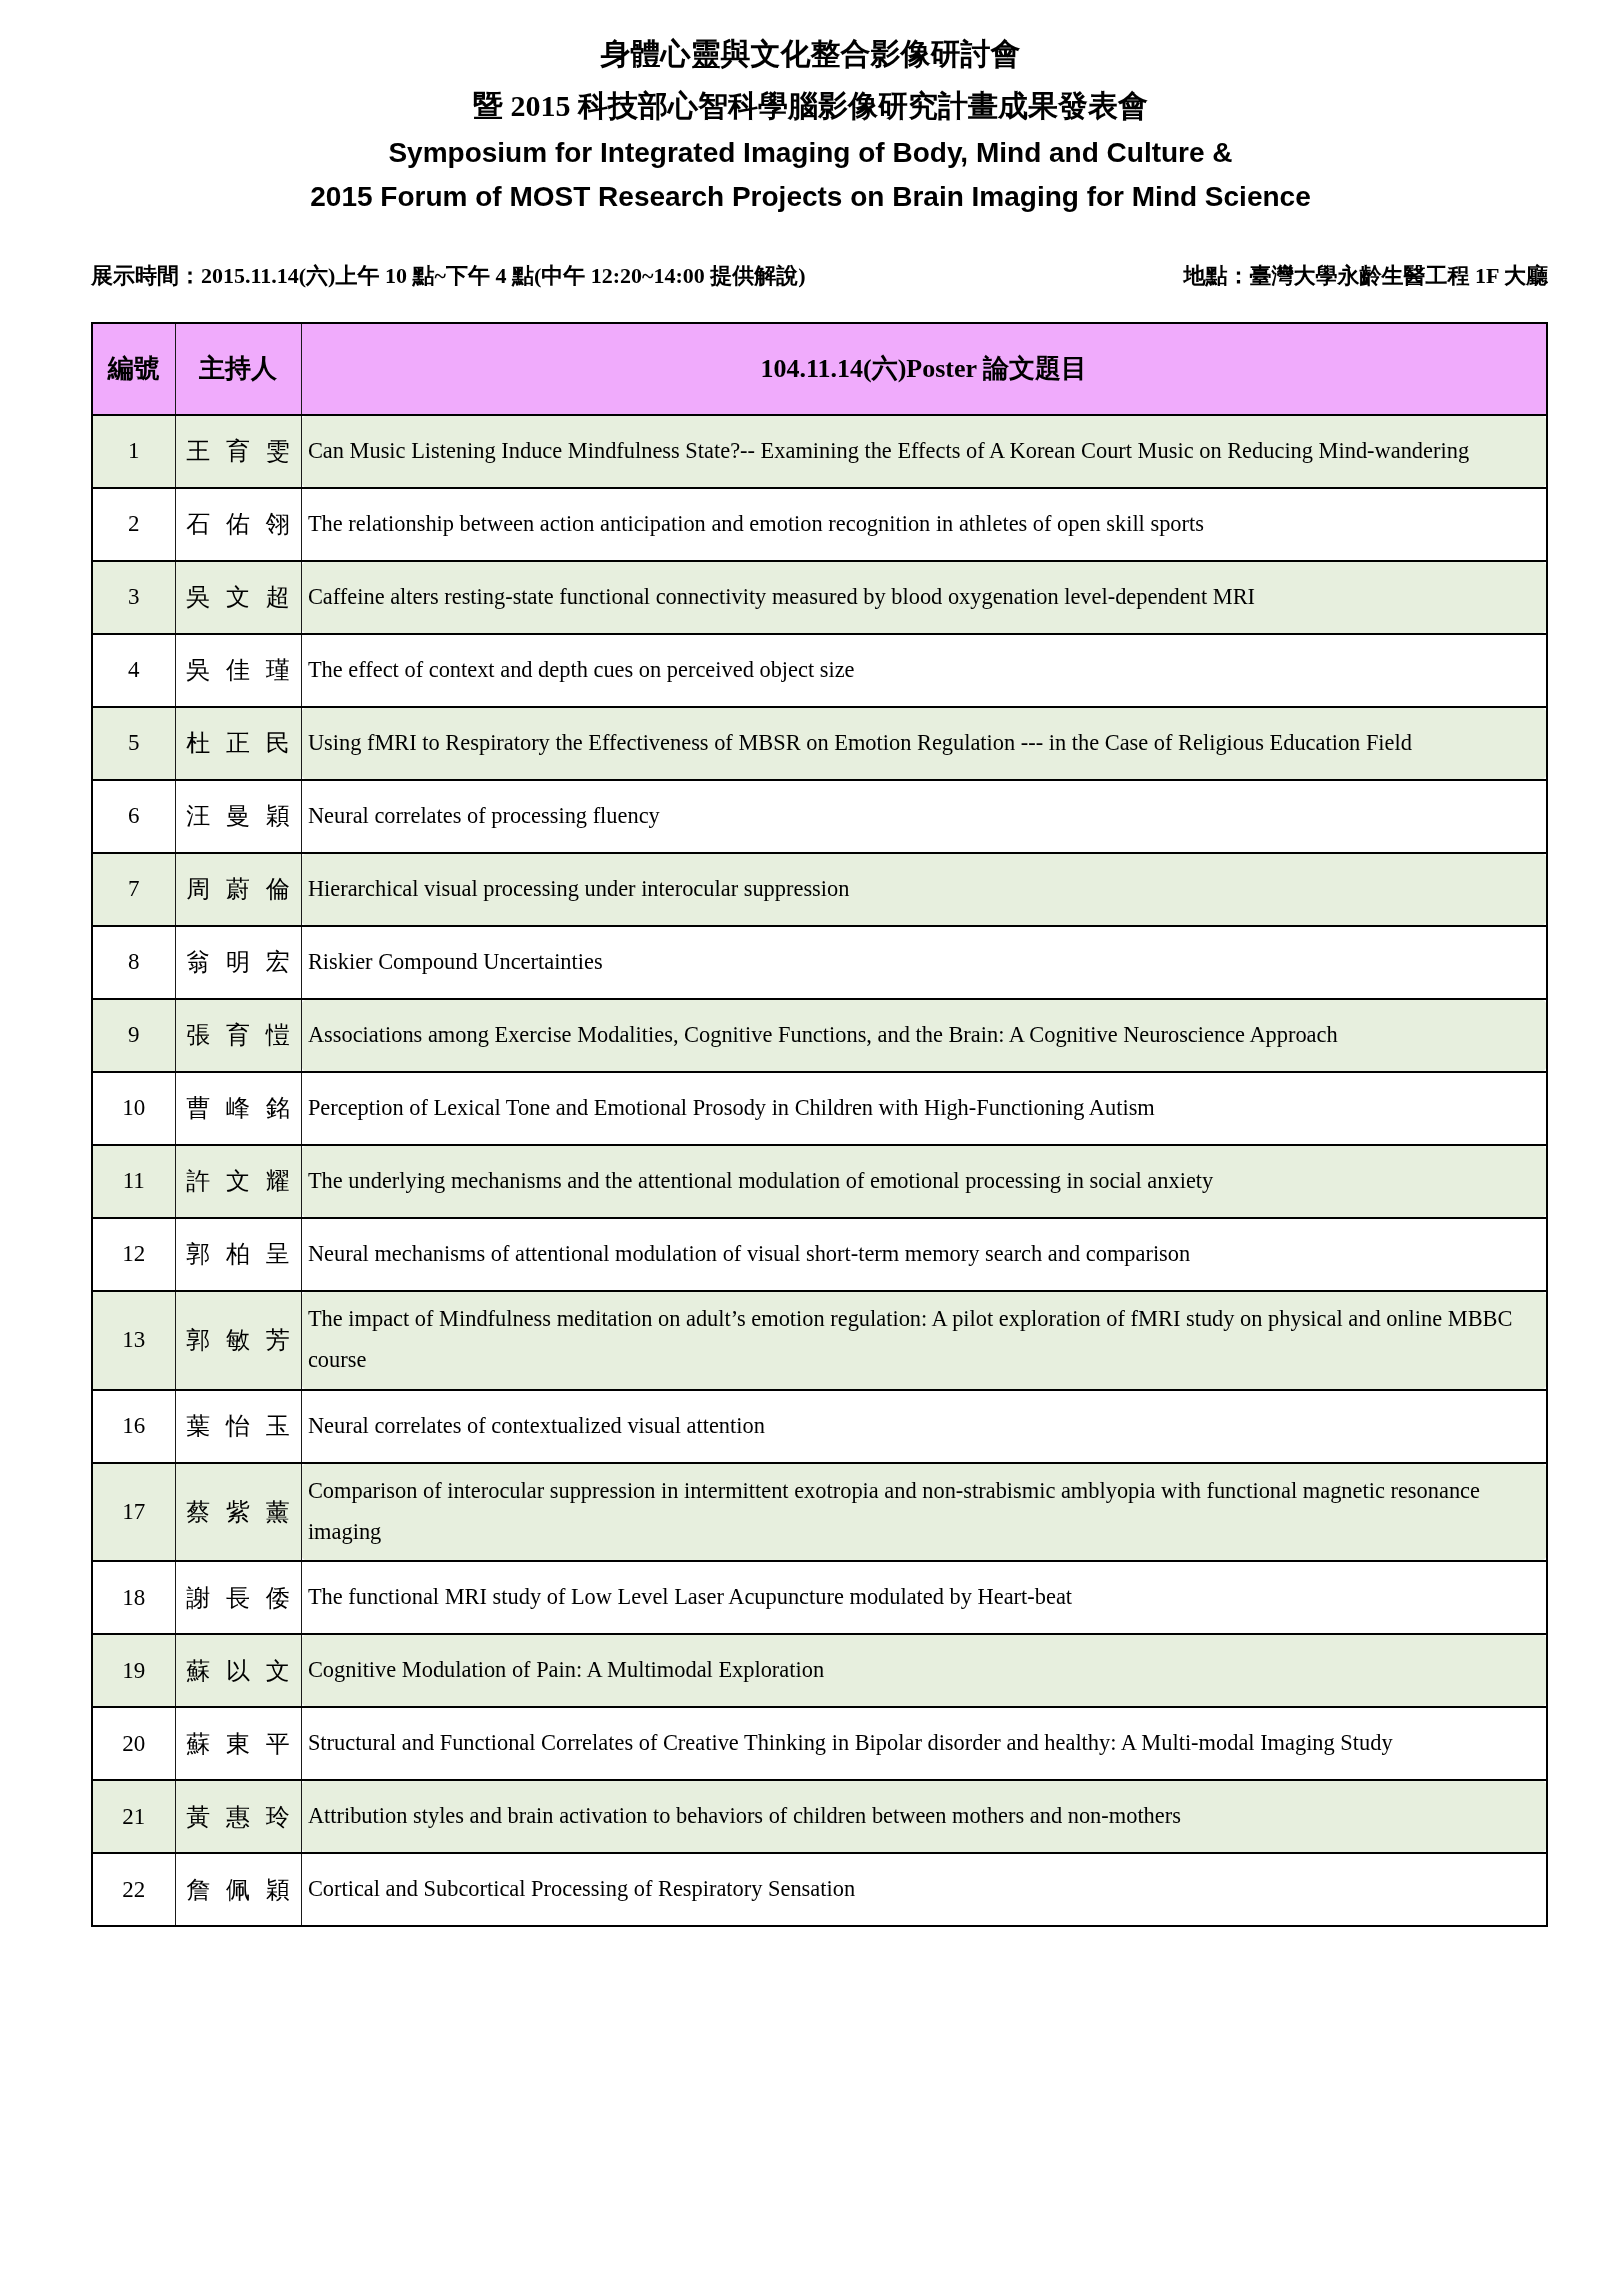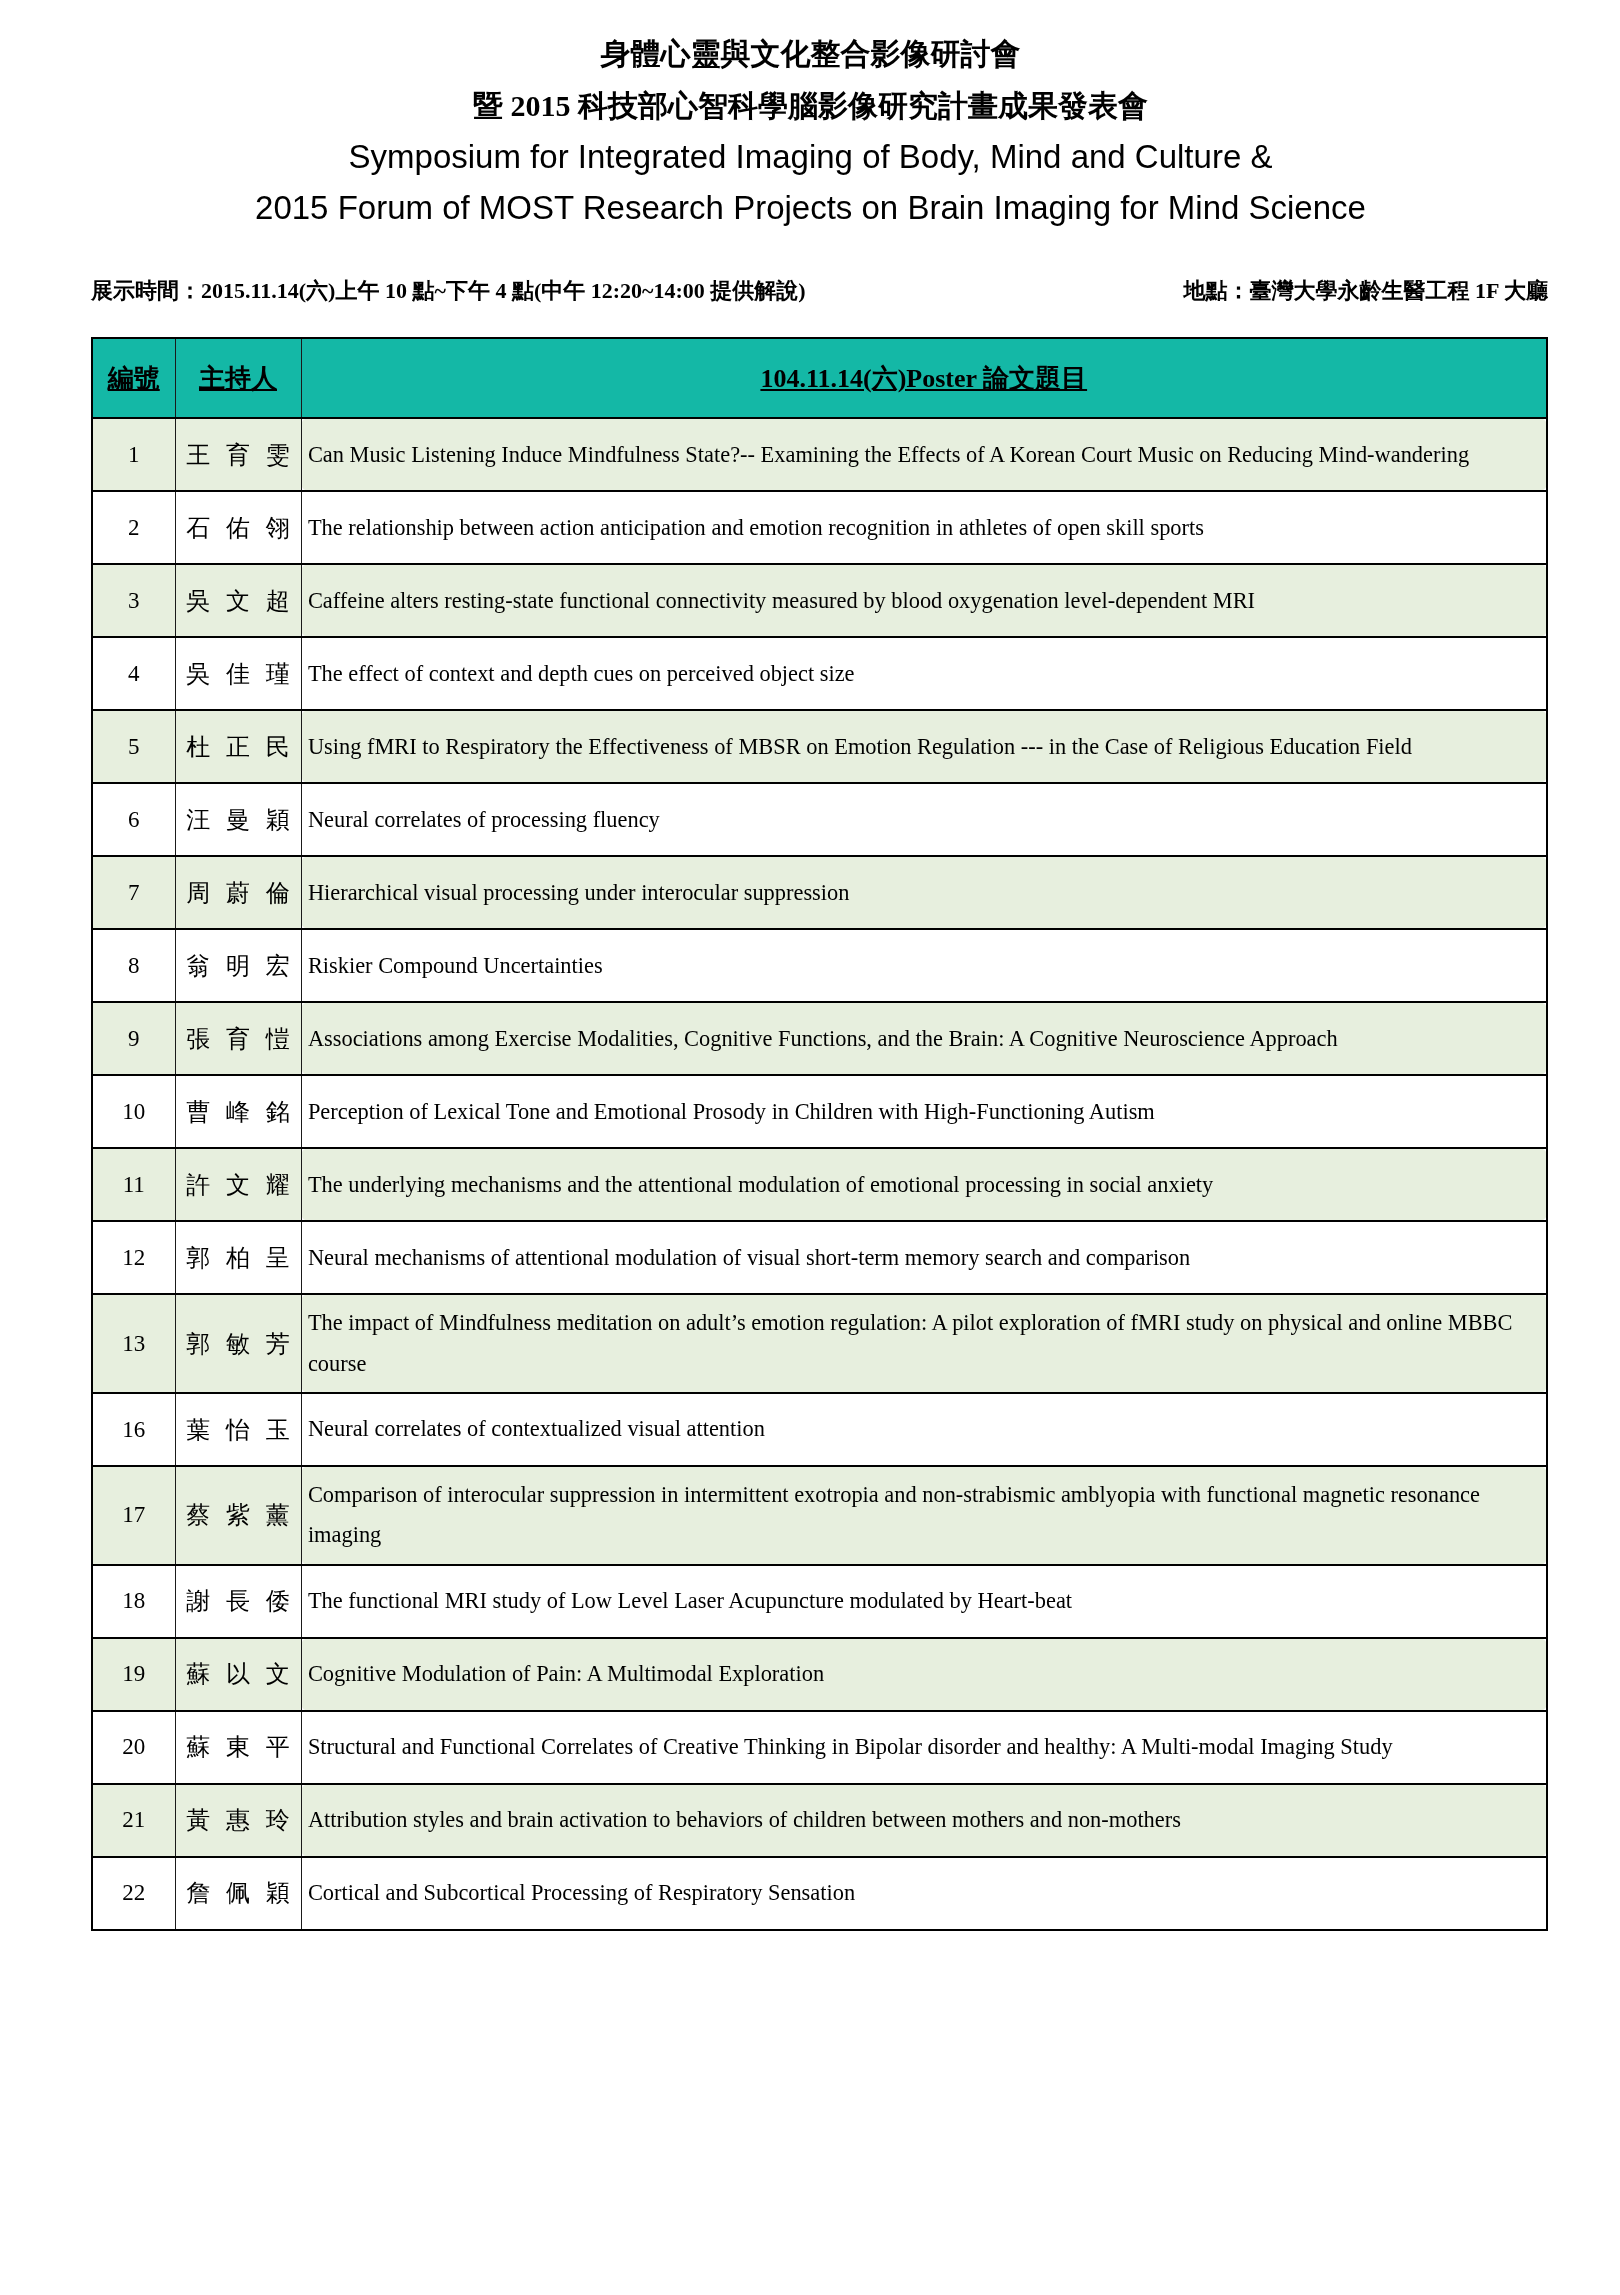--- a/index.html
+++ b/index.html
@@ -20,22 +20,22 @@
   .titles {
     text-align: center;
   }
   .title-zh {
     font-size: 30px;
     font-weight: bold;
     line-height: 1.72;
     font-family: "Liberation Serif", serif;
   }
   .title-en {
-    font-size: 33px;
-    font-weight: normal;
+    font-size: 28px;
+    font-weight: bold;
     line-height: 1.55;
     font-family: "Liberation Sans", sans-serif;
   }
   .info-line {
     width: 1457px;
     margin: 43px 0 0 91px;
     display: flex;
     justify-content: space-between;
     align-items: baseline;
     font-size: 22px;
@@ -53,23 +53,22 @@
   table.poster col.c-host { width: 126px; }
   table.poster th, table.poster td {
     border-left: 1.1px solid #1a1a1a;
     border-right: 1.1px solid #1a1a1a;
     border-top: 2.1px solid #000000;
     border-bottom: 2.1px solid #000000;
     vertical-align: middle;
     overflow: hidden;
   }
   thead tr {
-    height: 80px;
-    background: #14b8a6;
-    text-decoration: underline;
+    height: 92px;
+    background: #f0abfc;
   }
   thead th {
     font-weight: bold;
     font-size: 26px;
     text-align: center;
     font-family: "Liberation Serif", serif;
   }
   tbody tr {
     height: 73px;
     background: #ffffff;

